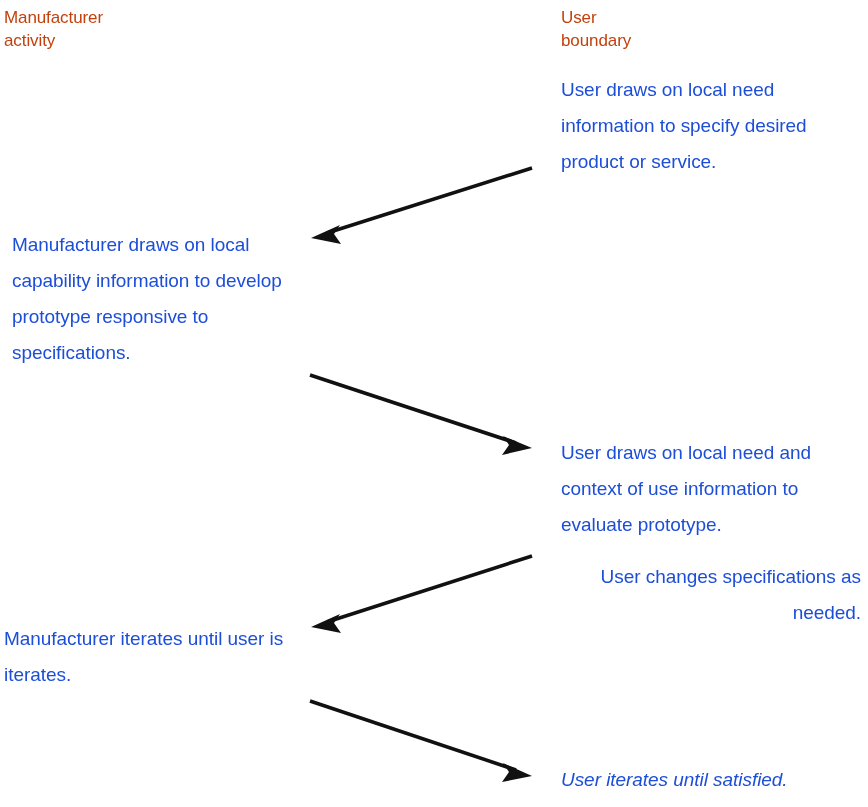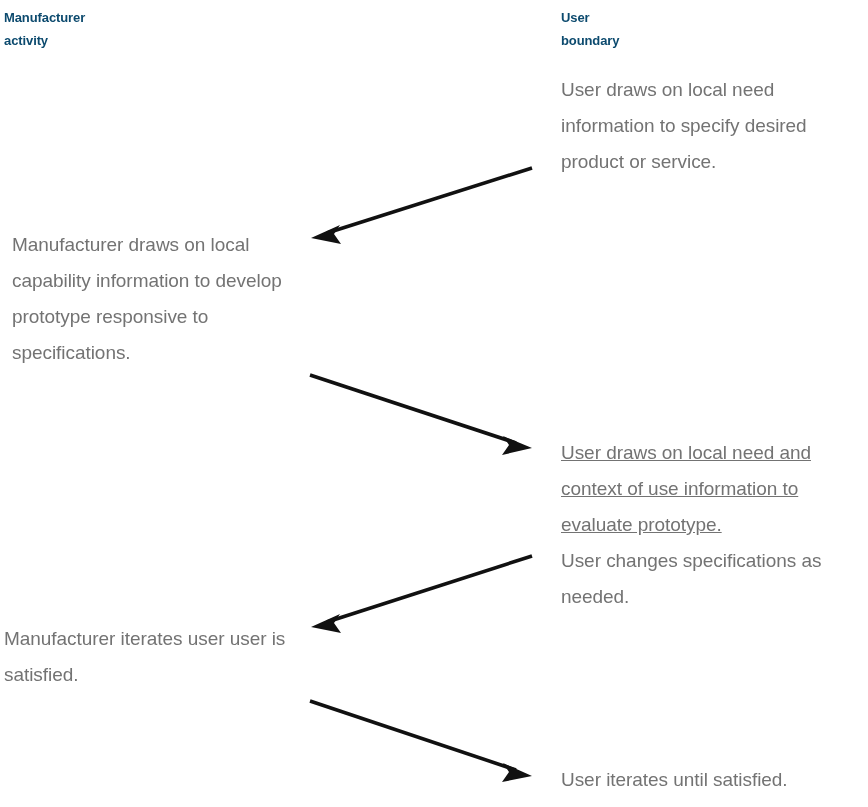--- a/index.html
+++ b/index.html
@@ -14,33 +14,33 @@
   }
   #diagram {
     position: relative;
     width: 868px;
     height: 807px;
     background: #ffffff;
     overflow: hidden;
   }
   .col-header {
     position: absolute;
-    font-weight: bold;
-    font-size: 13px;
+    font-weight: normal;
+    font-size: 17px;
     line-height: 23px;
     letter-spacing: -0.1px;
-    color: #0c4a6e;
+    color: #c2410c;
     white-space: pre-line;
   }
   .body-text {
     position: absolute;
     font-size: 19px;
     line-height: 36px;
     letter-spacing: -0.05px;
-    color: #737373;
+    color: #1d4ed8;
   }
   #arrow-layer {
     position: absolute;
     left: 0;
     top: 0;
     width: 868px;
     height: 807px;
     pointer-events: none;
   }
   
@@ -57,27 +57,27 @@
 activity</div>
 
 
   <div class="col-header col-user" style="top:6px;">User
 boundary</div>
 
   <div class="body-text col-user" style="top:72px; width:300px;">User draws on local need information to specify desired product or service.</div>
 
   <div class="body-text col-mfr" style="top:227px; width:292px;margin-left:8px;">Manufacturer draws on local capability information to develop prototype responsive to specifications.</div>
 
-  <div class="body-text col-user" style="top:435px; width:300px;text-decoration:underline;">User draws on local need and context of use information to evaluate prototype.</div>
+  <div class="body-text col-user" style="top:435px; width:300px;">User draws on local need and context of use information to evaluate prototype.</div>
 
-  <div class="body-text col-user" style="top:543px; width:300px;">User changes specifications as needed.</div>
+  <div class="body-text col-user" style="top:559px; width:300px;text-align:right;">User changes specifications as needed.</div>
 
-  <div class="body-text col-mfr" style="top:621px; width:292px;">Manufacturer iterates user user is satisfied.</div>
+  <div class="body-text col-mfr" style="top:621px; width:292px;">Manufacturer iterates until user is iterates.</div>
 
-  <div class="body-text col-user" style="top:762px; width:300px;">User iterates until satisfied.</div>
+  <div class="body-text col-user" style="top:762px; width:300px;font-style:italic;">User iterates until satisfied.</div>
 
   <svg id="arrow-layer" viewBox="0 0 868 807" width="868" height="807" xmlns="http://www.w3.org/2000/svg">
 
     <g>
       <line x1="532" y1="168" x2="327" y2="233" stroke="#111111" stroke-width="3.6" stroke-linecap="butt"></line>
       <polygon points="311,238 340,225 334,234 341,244" fill="#111111"></polygon>
     </g>
 
     <g>
       <line x1="310" y1="375" x2="516" y2="443" stroke="#111111" stroke-width="3.6" stroke-linecap="butt"></line>

